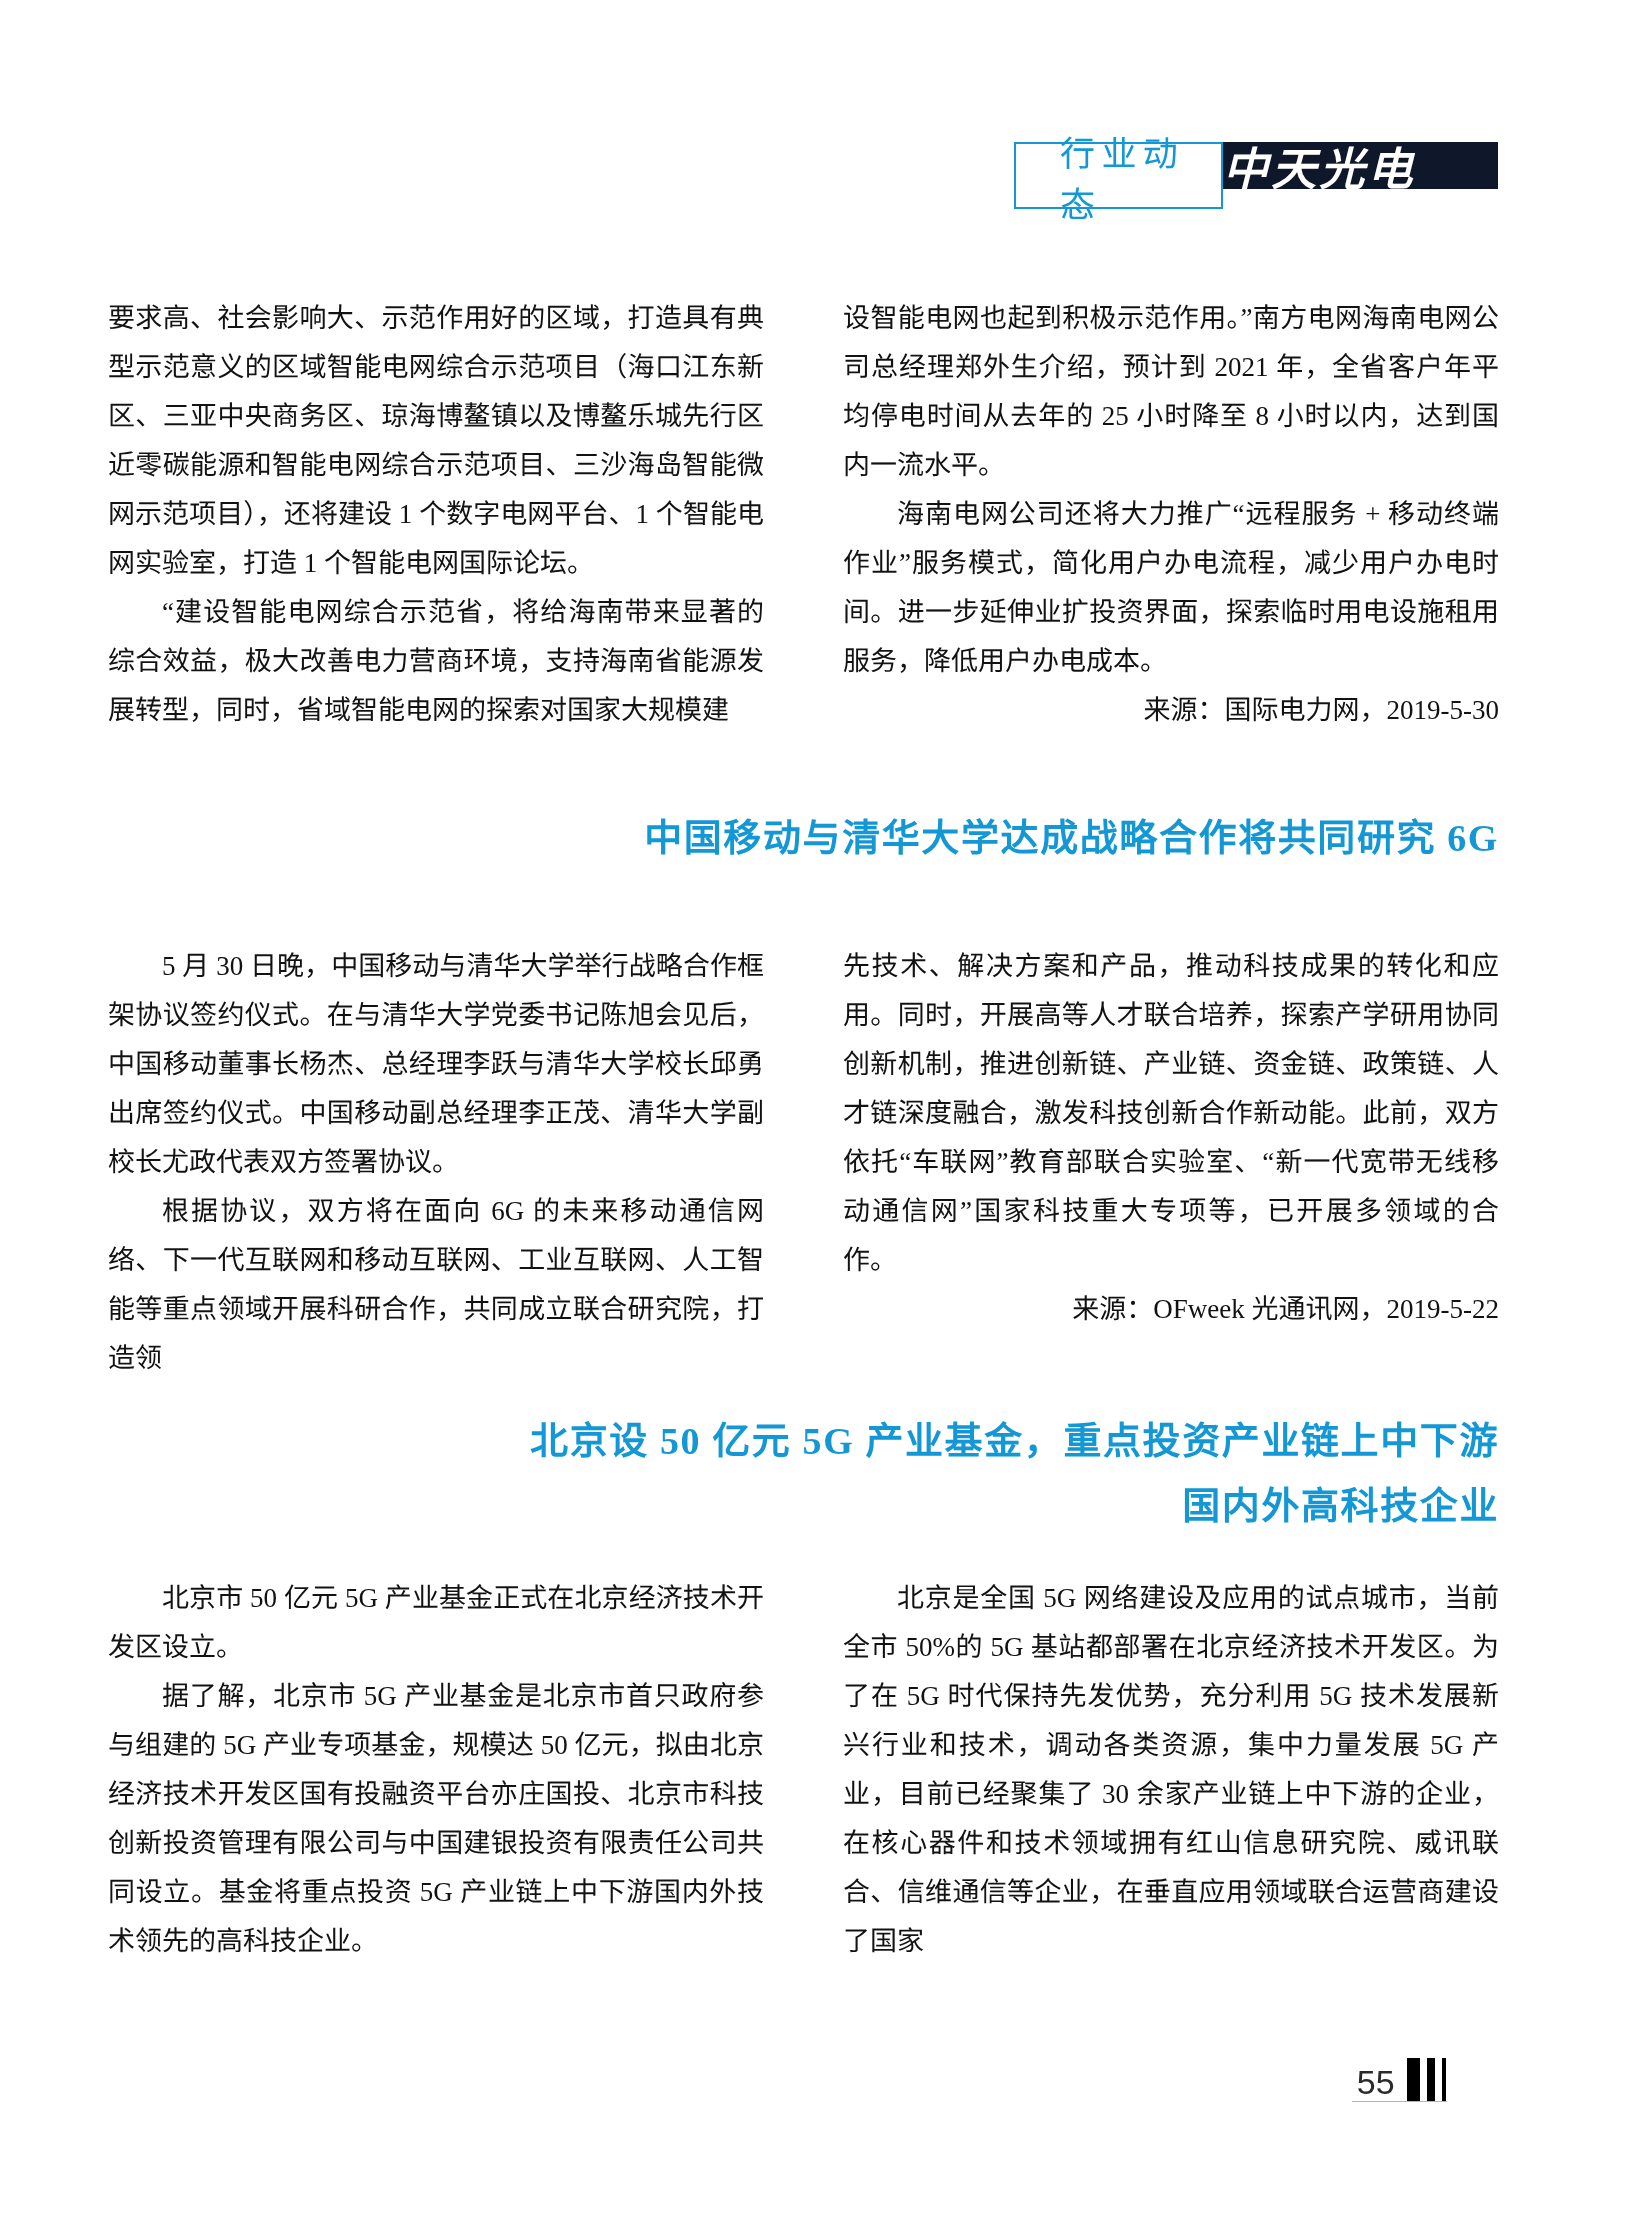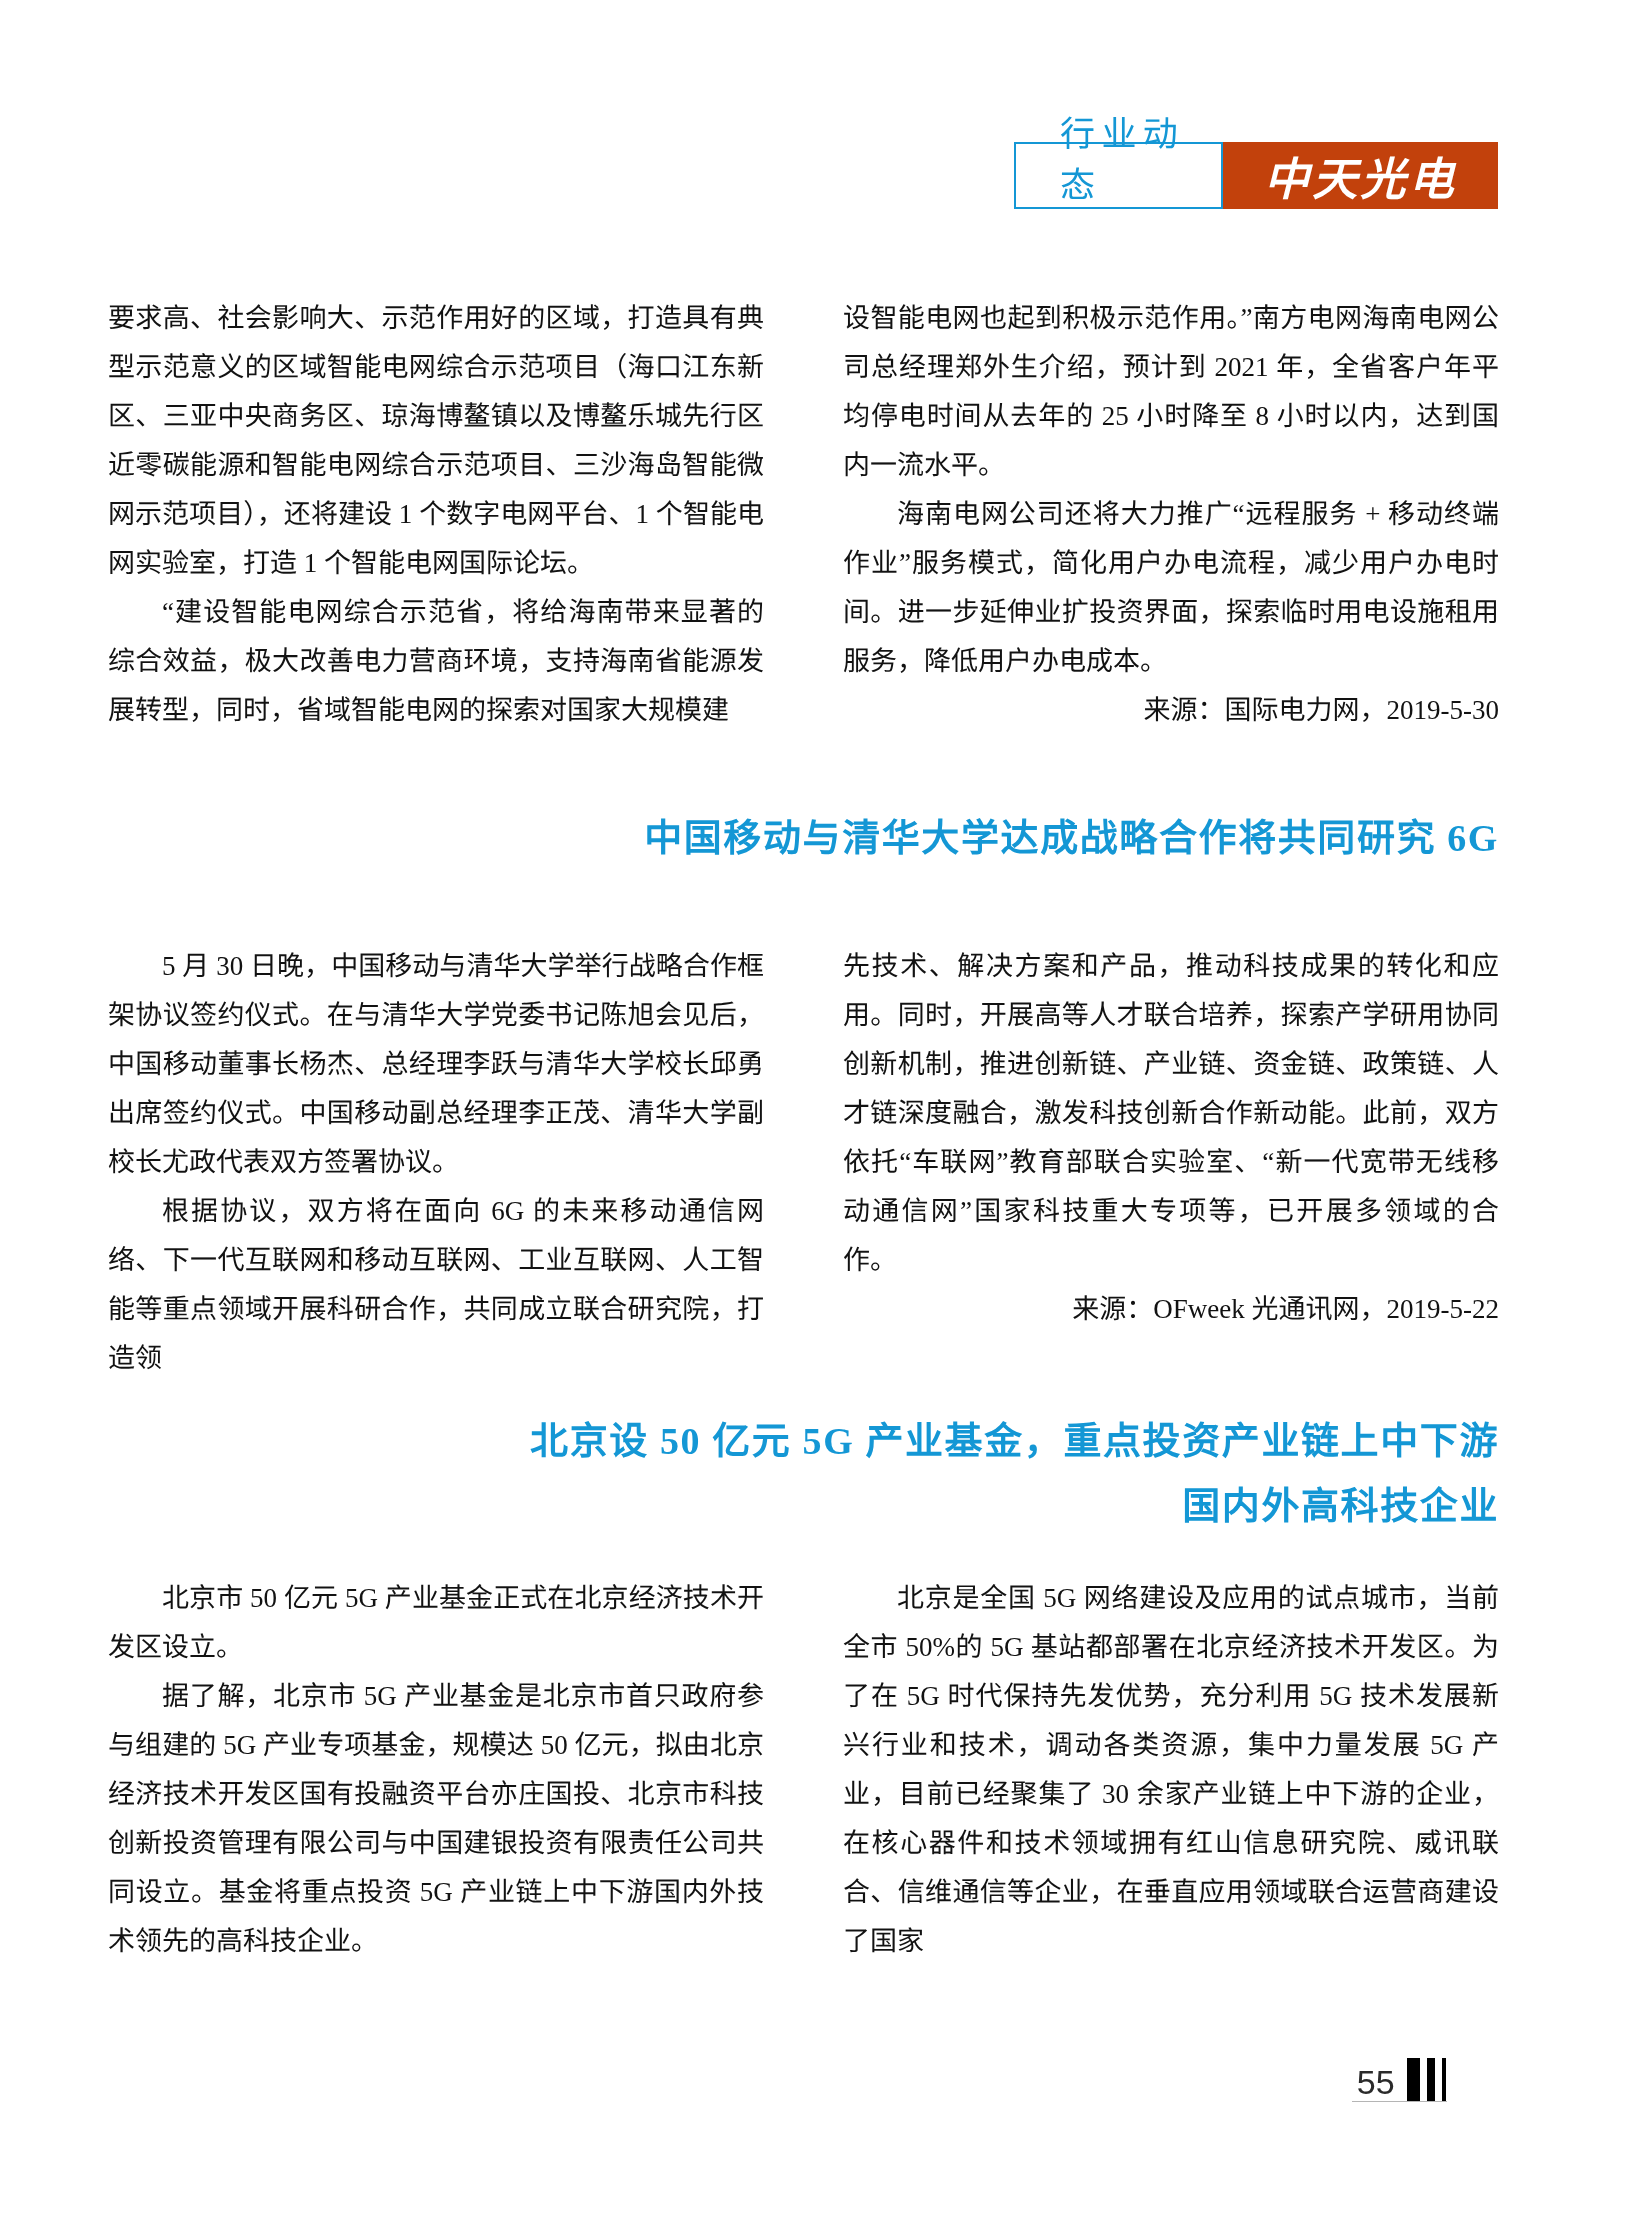--- a/index.html
+++ b/index.html
@@ -13,31 +13,31 @@
   }
   
   .header { position:absolute; top:142px; left:1014px; height:67px; display:flex; }
   .header-tab {
     box-sizing:border-box;
     width:209px; height:67px;
     background:#ffffff;
     border:2.4px solid #1497d5;
     color:#1497d5;
     font-size:35px; letter-spacing:6.4px;
-    display:flex; align-items:flex-end; justify-content:center;
+    display:flex; align-items:center; justify-content:center;
     font-family:"Liberation Sans","DejaVu Sans",sans-serif;
     padding-left:44px;
   }
   .header-brand {
-    width:275px; height:67px;
-    background:#c2410c;
+    width:275px; height:47px;
+    background:#0f172a;
     color:#ffffff;
     font-size:45px; font-weight:bold; font-style:italic;
     letter-spacing:3.2px;
-    display:flex; align-items:center; justify-content:center;
+    display:flex; align-items:center; justify-content:flex-start;
   }
   
   .col {
     position:absolute;
     width:656px;
     font-size:27px;
     line-height:49px;
     text-align:justify;
   }
   .col p { margin:0; }

